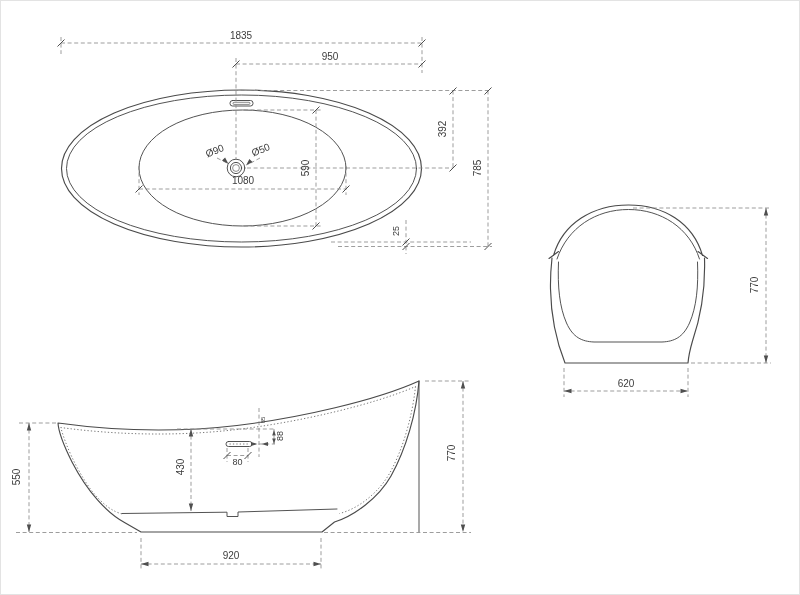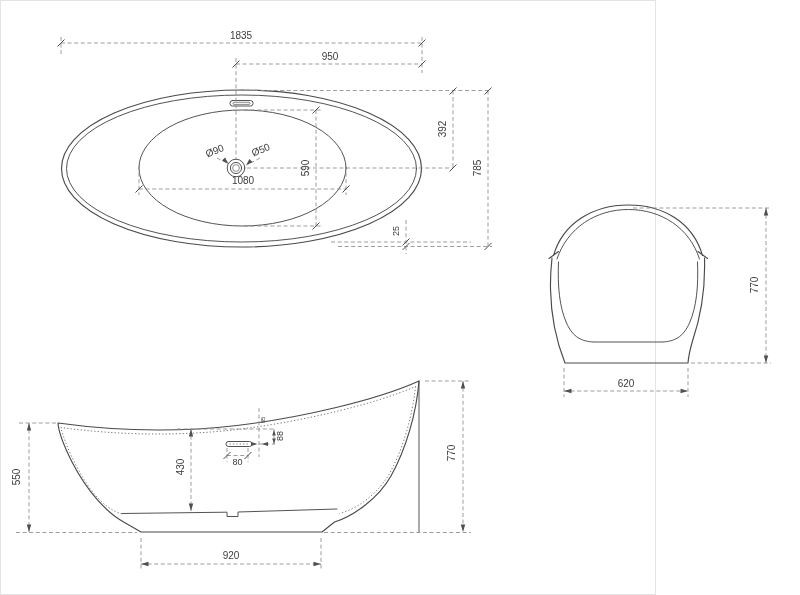--- a/index.html
+++ b/index.html
@@ -1,17 +1,17 @@
 <!DOCTYPE html>
 <html><head>
 <meta charset="utf-8">
 <style>
   html,body{margin:0;padding:0;background:#fff;}
   .canvas{
-    position:relative;width:656px;height:595px;background:#ffffff;
+    position:relative;width:800px;height:595px;background:#ffffff;
     border:1px solid #e3e3e3;box-sizing:border-box;
     font-family:"Liberation Sans", sans-serif;
   }
   svg{display:block}
   .obj{fill:none;stroke:#4a4a4a;stroke-width:1.15;stroke-linecap:round;stroke-linejoin:round}
   .obj2{fill:none;stroke:#4a4a4a;stroke-width:0.95;stroke-linecap:round;stroke-linejoin:round}
   .obj3{fill:none;stroke:#5a5a5a;stroke-width:0.7}
   .dash{fill:none;stroke:#8b8b8b;stroke-width:0.85;stroke-dasharray:4 2.6}
   .dot{fill:none;stroke:#6b6b6b;stroke-width:0.9;stroke-dasharray:1.3 2.1}
   .tick{fill:none;stroke:#4f4f4f;stroke-width:1}

